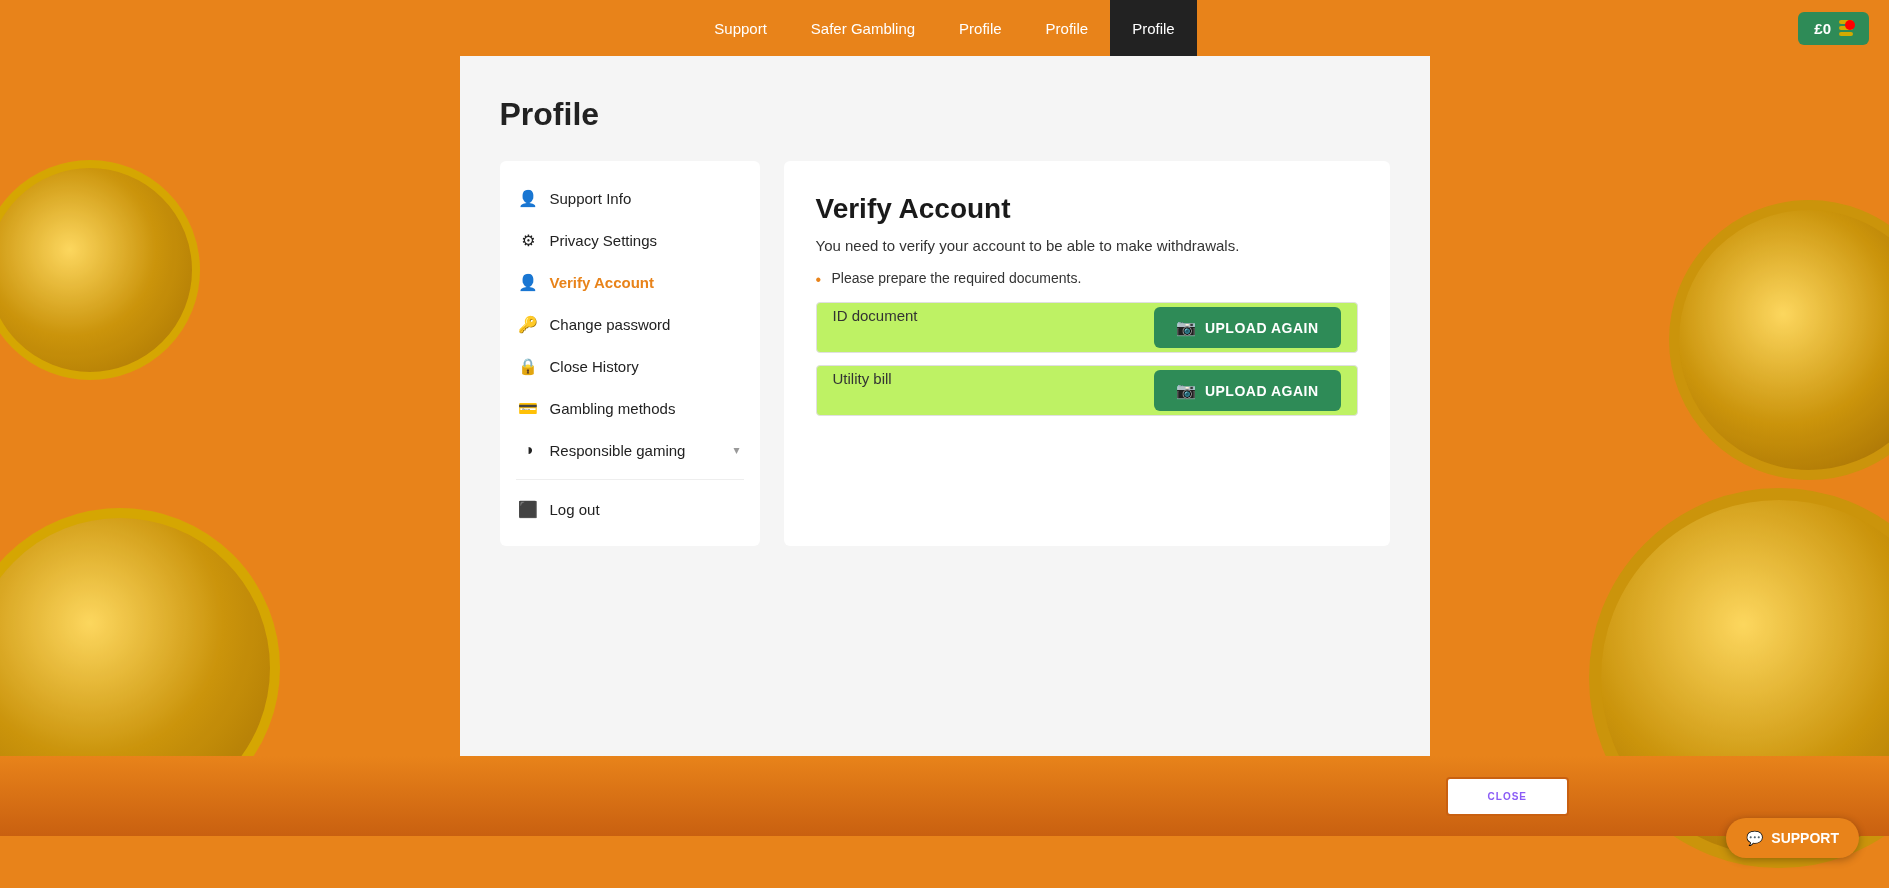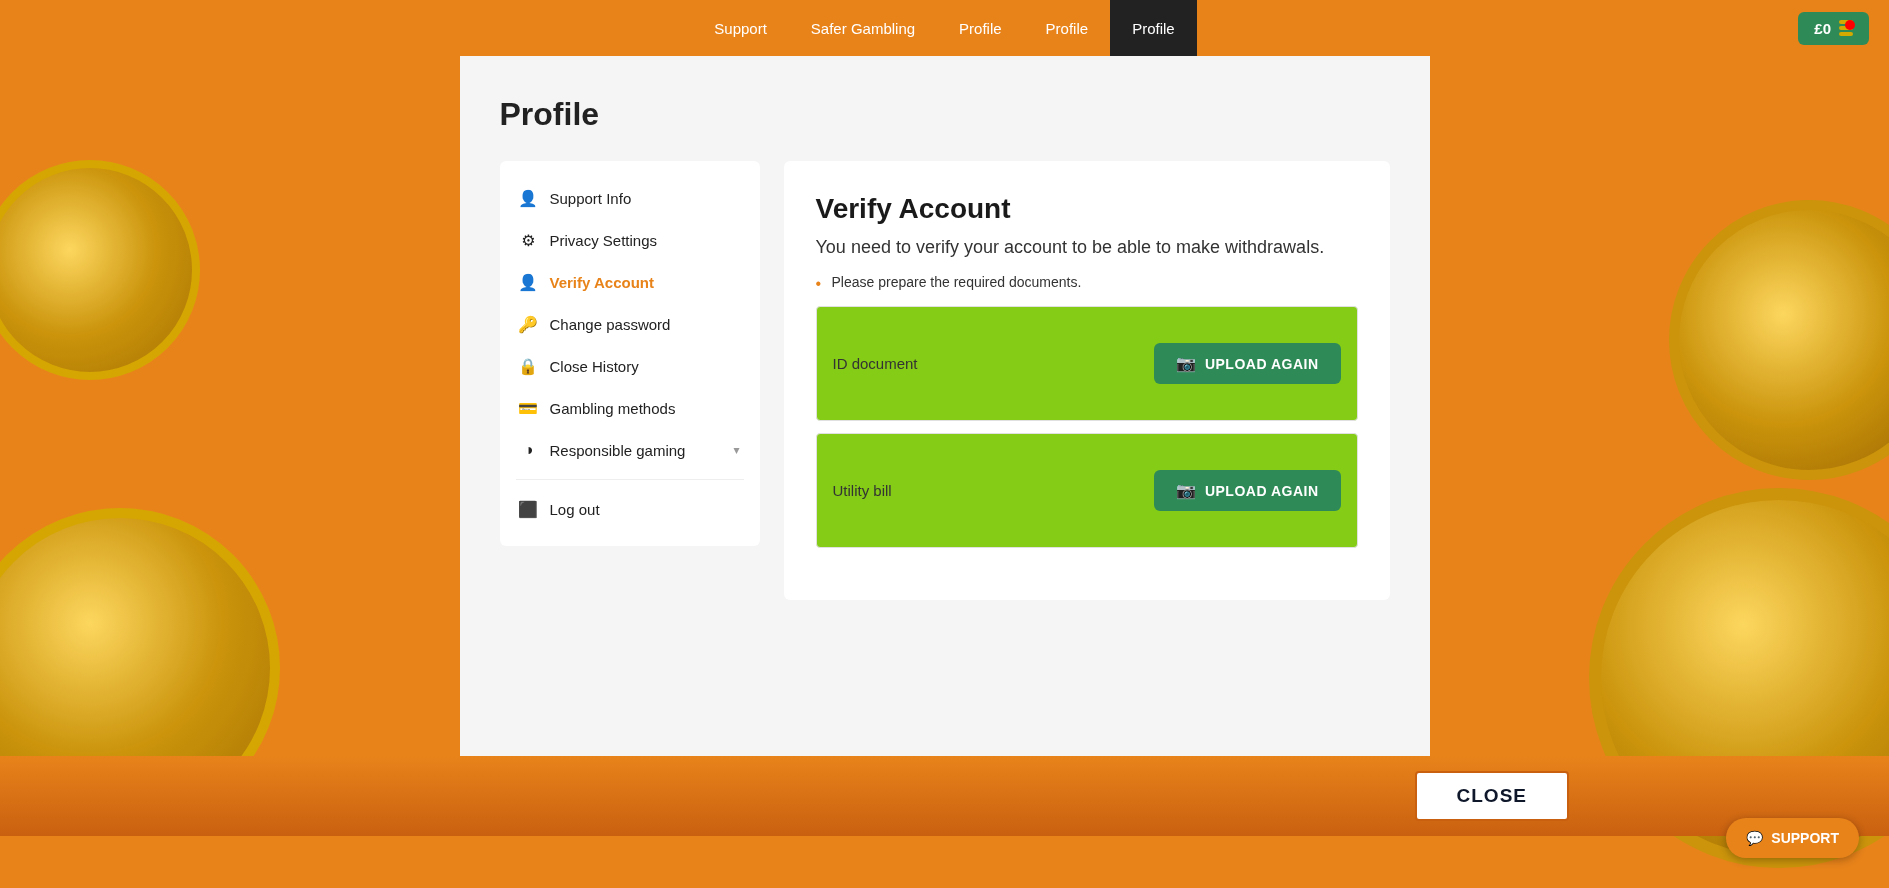--- a/index.html
+++ b/index.html
@@ -194,21 +194,21 @@
       padding: 32px 32px 40px 32px;
     }
     .verify-title {
       font-size: 28px;
       font-weight: bold;
       color: #1a1a1a;
       margin-bottom: 12px;
     }
     .verify-desc {
       color: #333;
-      font-size: 18px;
+      font-size: 15px;
       margin-bottom: 16px;
     }
     .verify-bullets {
       list-style: none;
       margin-bottom: 16px;
     }
     .verify-bullets li {
       position: relative;
       padding-left: 16px;
       color: #333;
@@ -220,27 +220,26 @@
       color: #e8831a;
       position: absolute;
       left: 0;
       font-size: 16px;
       line-height: 1.2;
     }
 
     
     .doc-row {
       display: flex;
-      align-items: center;
       justify-content: space-between;
-      padding: 36px 16px;
+      padding: 4px 16px;
       border: 1px solid #e0e0e0;
       border-radius: 4px;
       margin-bottom: 12px;
-      background: #84cc16;
+      background: #bef264;
     }
     .doc-name {
       font-size: 15px;
       color: #333;
     }
     .upload-btn {
       background: #2e8b57;
       color: white;
       border: none;
       padding: 11px 22px;
@@ -263,25 +262,25 @@
       height: 80px;
       display: flex;
       align-items: center;
       justify-content: flex-end;
       padding: 0 320px;
       position: relative;
       z-index: 5;
     }
     .close-btn {
       background: white;
-      color: #0f172a;
+      color: #8b5cf6;
       border: 2px solid #c96010;
       padding: 12px 40px;
       border-radius: 4px;
-      font-size: 19px;
+      font-size: 10px;
       font-weight: bold;
       cursor: pointer;
       letter-spacing: 1px;
     }
 
     
     .support-btn {
       position: fixed;
       bottom: 30px;
       right: 30px;

